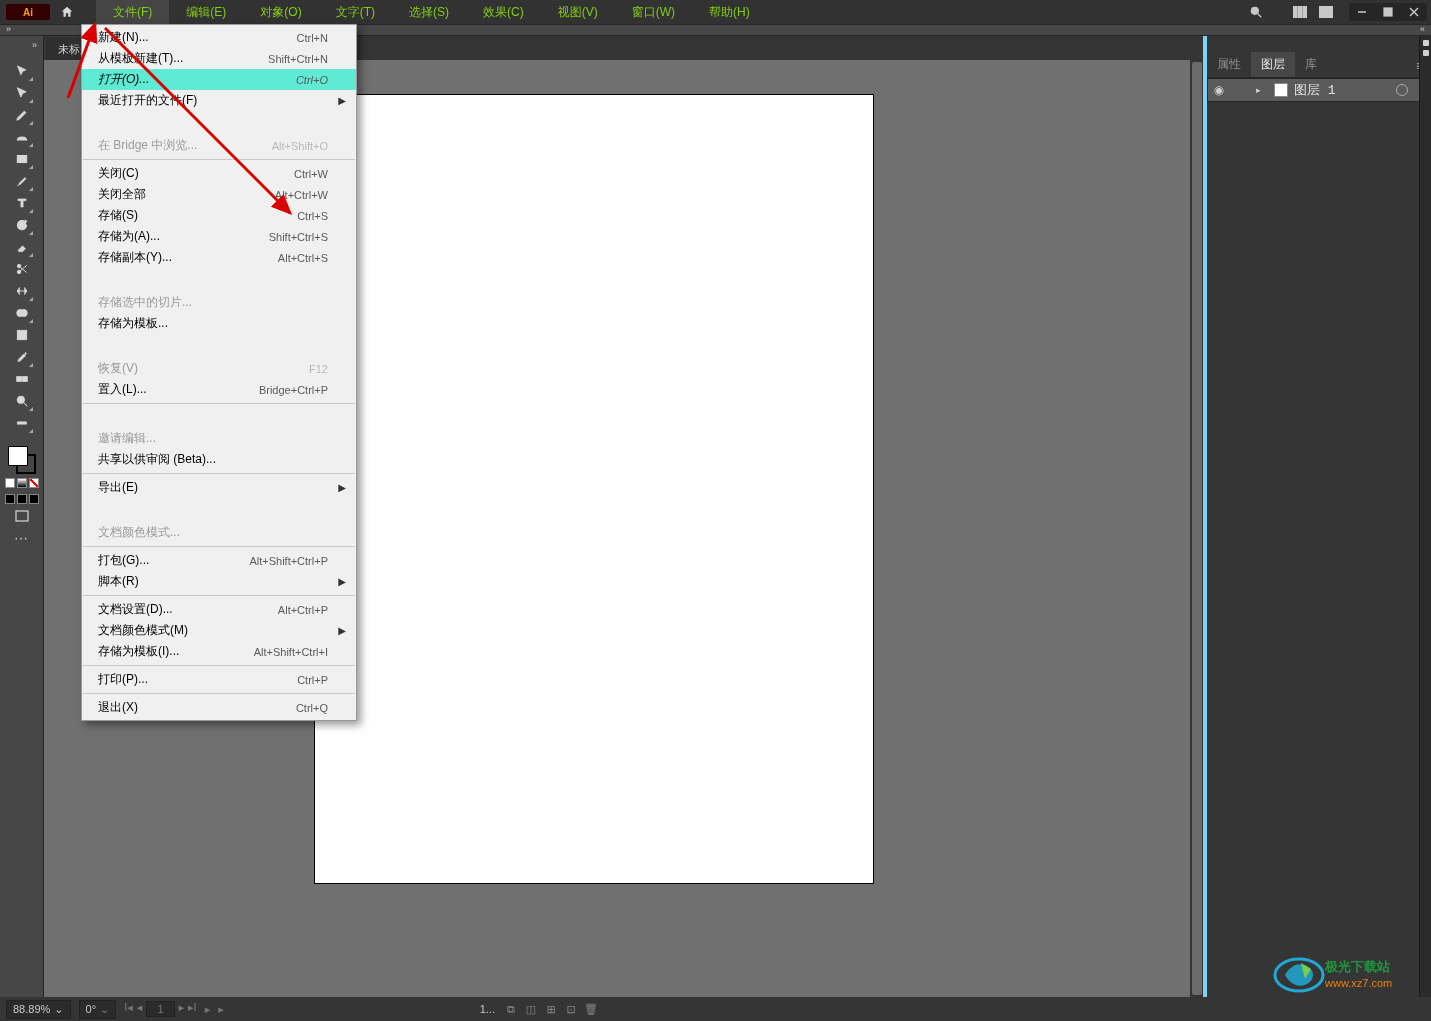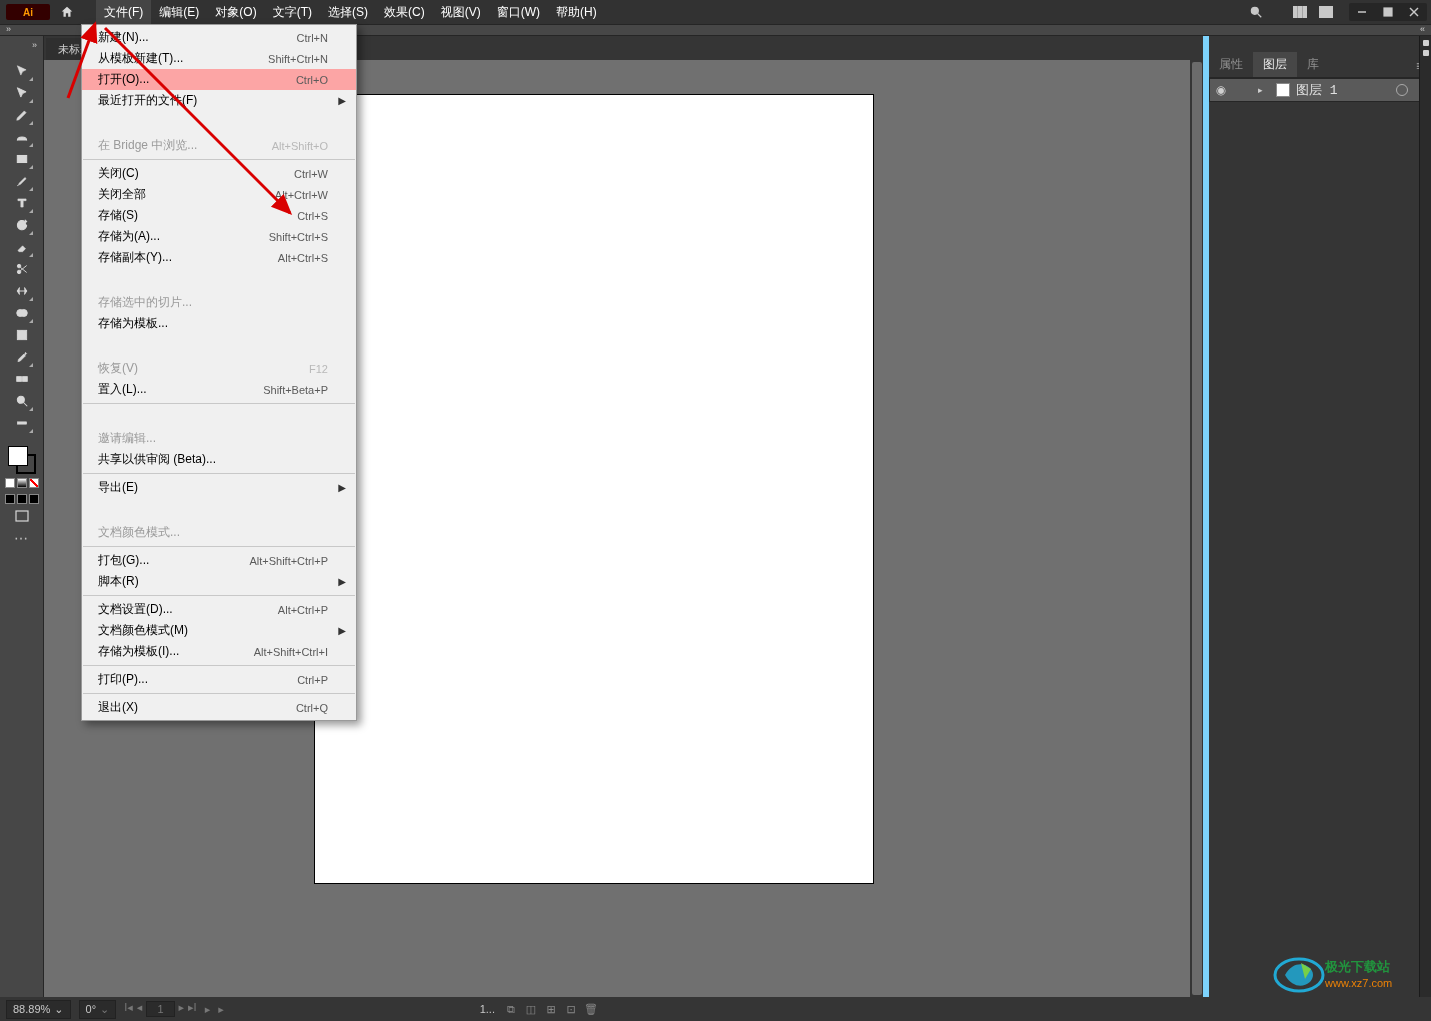--- a/index.html
+++ b/index.html
@@ -3,21 +3,21 @@
 <meta charset="utf-8">
 <style>
 * { margin: 0; padding: 0; box-sizing: border-box; font-family: "Microsoft YaHei", sans-serif; }
 body { background: #323232; width: 1431px; height: 1021px; overflow: hidden; position: relative; user-select: none; color: #d8d8d8; font-size: 12px; }
 
 .titlebar { height: 24px; background: #323232; display: flex; align-items: center; }
 .app-icon { width: 44px; height: 16px; background: #330000; color: #ff9a00; font-size: 10px; font-weight: bold; display: flex; align-items: center; justify-content: center; margin: 0 8px 0 6px; border-radius: 2px; }
 .home-icon { width: 18px; height: 18px; display: flex; align-items: center; justify-content: center; margin-right: 20px; cursor: pointer; }
 .home-icon svg { fill: #d8d8d8; }
 .menubar { display: flex; height: 100%; }
-.menu-item { padding: 0 8px; height: 100%; display: flex; align-items: center; cursor: pointer; font-size: 12px; color: #ffffff; }
+.menu-item { padding: 0 17px; height: 100%; display: flex; align-items: center; cursor: pointer; font-size: 12px; color: #84cc16; }
 .menu-item.active { background: #454545; }
 .titlebar-right { margin-left: auto; display: flex; align-items: center; padding-right: 4px; }
 .titlebar-btn { width: 26px; height: 18px; display: flex; align-items: center; justify-content: center; cursor: pointer; color: #c8c8c8; }
 .titlebar-btn svg { fill: #c8c8c8; stroke: #c8c8c8; }
 .win-group { display: flex; margin-left: 10px; background: #262626; border-radius: 2px;}
 
 .control-bar { height: 12px; background: #474747; border-top: 1px solid #252525; border-bottom: 1px solid #252525; position: relative; }
 .chev { position: absolute; color: #d0d0d0; font-size: 9px; }
 .chev.l { left: 6px; top: -1px; }
 .chev.r { right: 6px; top: -1px; }
@@ -38,21 +38,21 @@
 .color-well { margin-top: 12px; position: relative; width: 28px; height: 28px; }
 .fill-sw { position: absolute; left: 0; top: 0; width: 20px; height: 20px; background: #fff; border: 1px solid #000; }
 .stroke-sw { position: absolute; right: 0; bottom: 0; width: 20px; height: 20px; border: 2px solid #000; background: #474747; }
 .mini-row { display:flex; gap:2px; margin-top:4px;}
 .mini-sw { width:10px; height:10px; border:1px solid #888; background:#000;}
 .mini-sw.no{ background: linear-gradient(45deg,#fff 40%,red 40%,red 60%,#fff 60%);}
 .draw-row{display:flex;gap:2px;margin-top:6px;}
 .screen-row{display:flex;gap:2px;margin-top:6px;}
 .dots{margin-top:8px;color:#c0c0c0;font-size:14px;letter-spacing:1px;}
 
-.right-area { position: absolute; right: 0; top: 36px; bottom: 24px; width: 228px; background: #353535; border-left:6px solid #7dd3fc; }
+.right-area { position: absolute; right: 0; top: 36px; bottom: 24px; width: 228px; background: #353535; border-left:4px solid #7dd3fc; }
 .right-chev { position:absolute; top:4px; right:6px; color:#d0d0d0; font-size:9px;}
 .panel-tabs { display: flex; height: 28px; align-items: flex-end; background: #353535; border-bottom:1px solid #262626; margin-top:14px;}
 .ptab { padding: 4px 10px; font-size: 12px; color: #909090; cursor: pointer; }
 .ptab.active { background: #474747; color: #e8e8e8; }
 .ptab-spacer{flex:1;}
 .panel-menu{padding:4px 8px;color:#aaa;}
 .panel-body { flex: 1; background: #3a3a3a; padding: 6px; }
 .layer-row { display: flex; align-items: center; height: 24px; background: #5a5a5a; gap: 6px; border:1px solid #262626;}
 .vis-cell{ width:22px; display:flex; justify-content:center;}
 .vis-eye { color:#d0d0d0; }
@@ -71,21 +71,21 @@
 .nav-btns span{cursor:pointer;}
 .status-center{flex:1;text-align:center;color:#c0c0c0;}
 .status-right-box{display:flex;gap:4px;color:#888;}
 .status-right-box .ic{width:16px;text-align:center;}
 
 .dropdown { position: absolute; left: 81px; top: 24px; width: 276px; background: #f0f0f0; border: 1px solid #9a9a9a; box-shadow: 4px 4px 8px rgba(0,0,0,0.4); color: #000; font-size: 12px; z-index: 1000; padding: 2px 0;}
 .dd-item { display: flex; align-items: center; height: 21px; padding: 0 28px 0 16px; cursor: pointer; position:relative;}
 .dd-item .lbl { flex: 1; }
 .dd-item .shortcut { color: #5a5a5a; font-size: 11px; }
 .dd-item .sub-arrow{position:absolute;right:10px;color:#333;font-size:10px;}
-.dd-item.hi { background: #fca5a5; }
+.dd-item.hi { background: #5eead4; font-style: italic; }
 .dd-item.disabled { color: #9a9a9a; margin-top: 24px; }
 .dd-item.disabled .shortcut { color: #b8b8b8; }
 .dd-sep { height: 1px; background: #c8c8c8; margin: 3px 1px; }
 
 .arrow-anno { position: absolute; z-index: 2000; pointer-events: none; }
 .watermark{position:absolute;right:10px;bottom:24px;z-index:500;opacity:0.9;}
 </style>
 </head>
 <body>
 
@@ -402,21 +402,21 @@
     </div>
     <div class="dd-item">
       <span class="lbl">存储为模板...</span>
     </div>
     <div class="dd-item disabled">
       <span class="lbl">恢复(V)</span>
       <span class="shortcut">F12</span>
     </div>
     <div class="dd-item">
       <span class="lbl">置入(L)...</span>
-      <span class="shortcut">Shift+Beta+P</span>
+      <span class="shortcut">Bridge+Ctrl+P</span>
     </div>
     <div class="dd-sep"></div>
     <div class="dd-item disabled">
       <span class="lbl">邀请编辑...</span>
     </div>
     <div class="dd-item">
       <span class="lbl">共享以供审阅 (Beta)...</span>
     </div>
     <div class="dd-sep"></div>
     <div class="dd-item">

